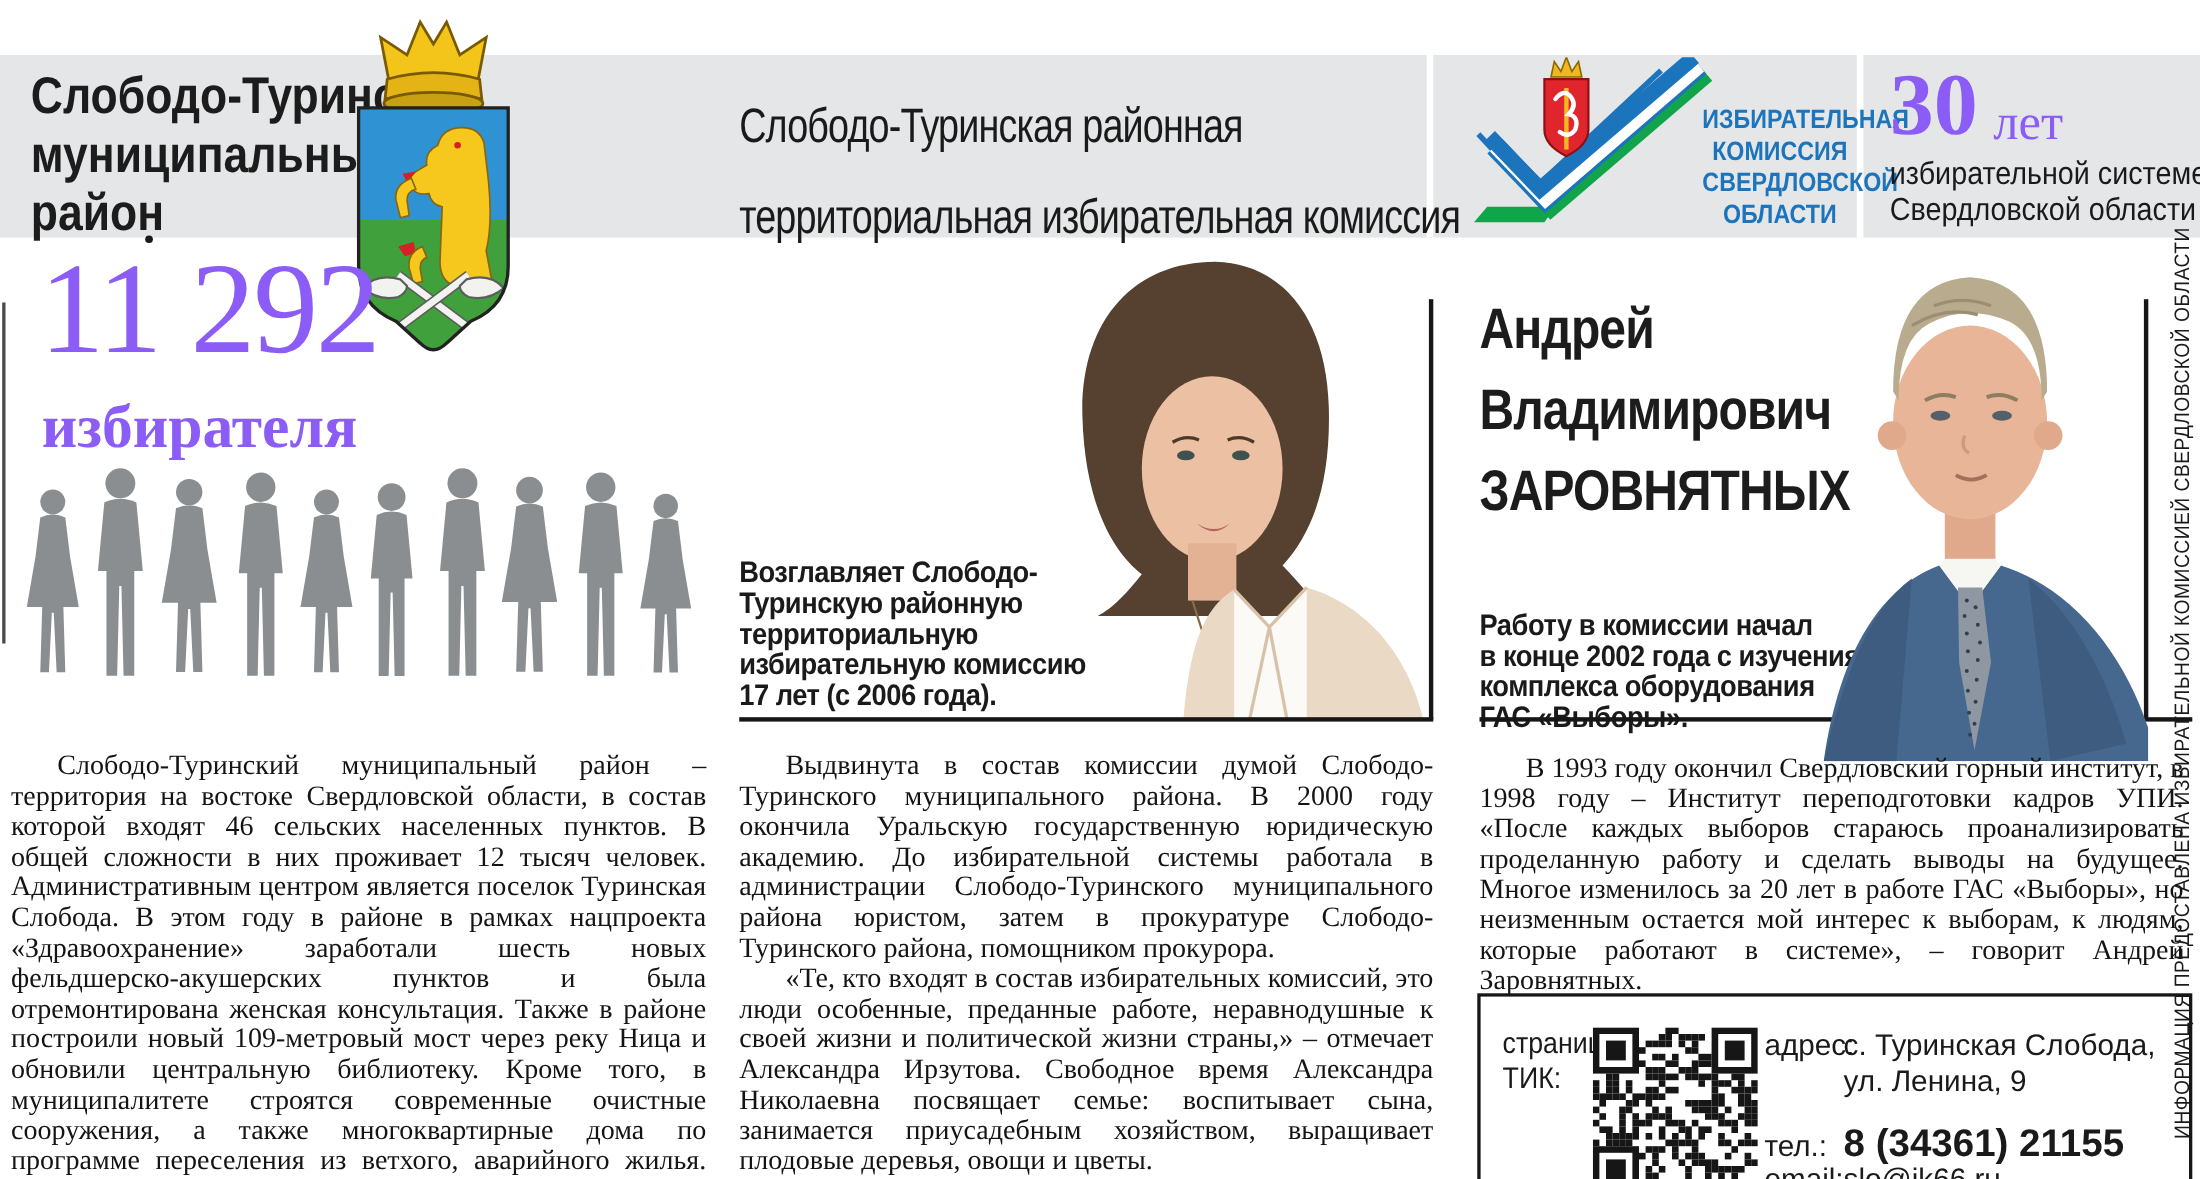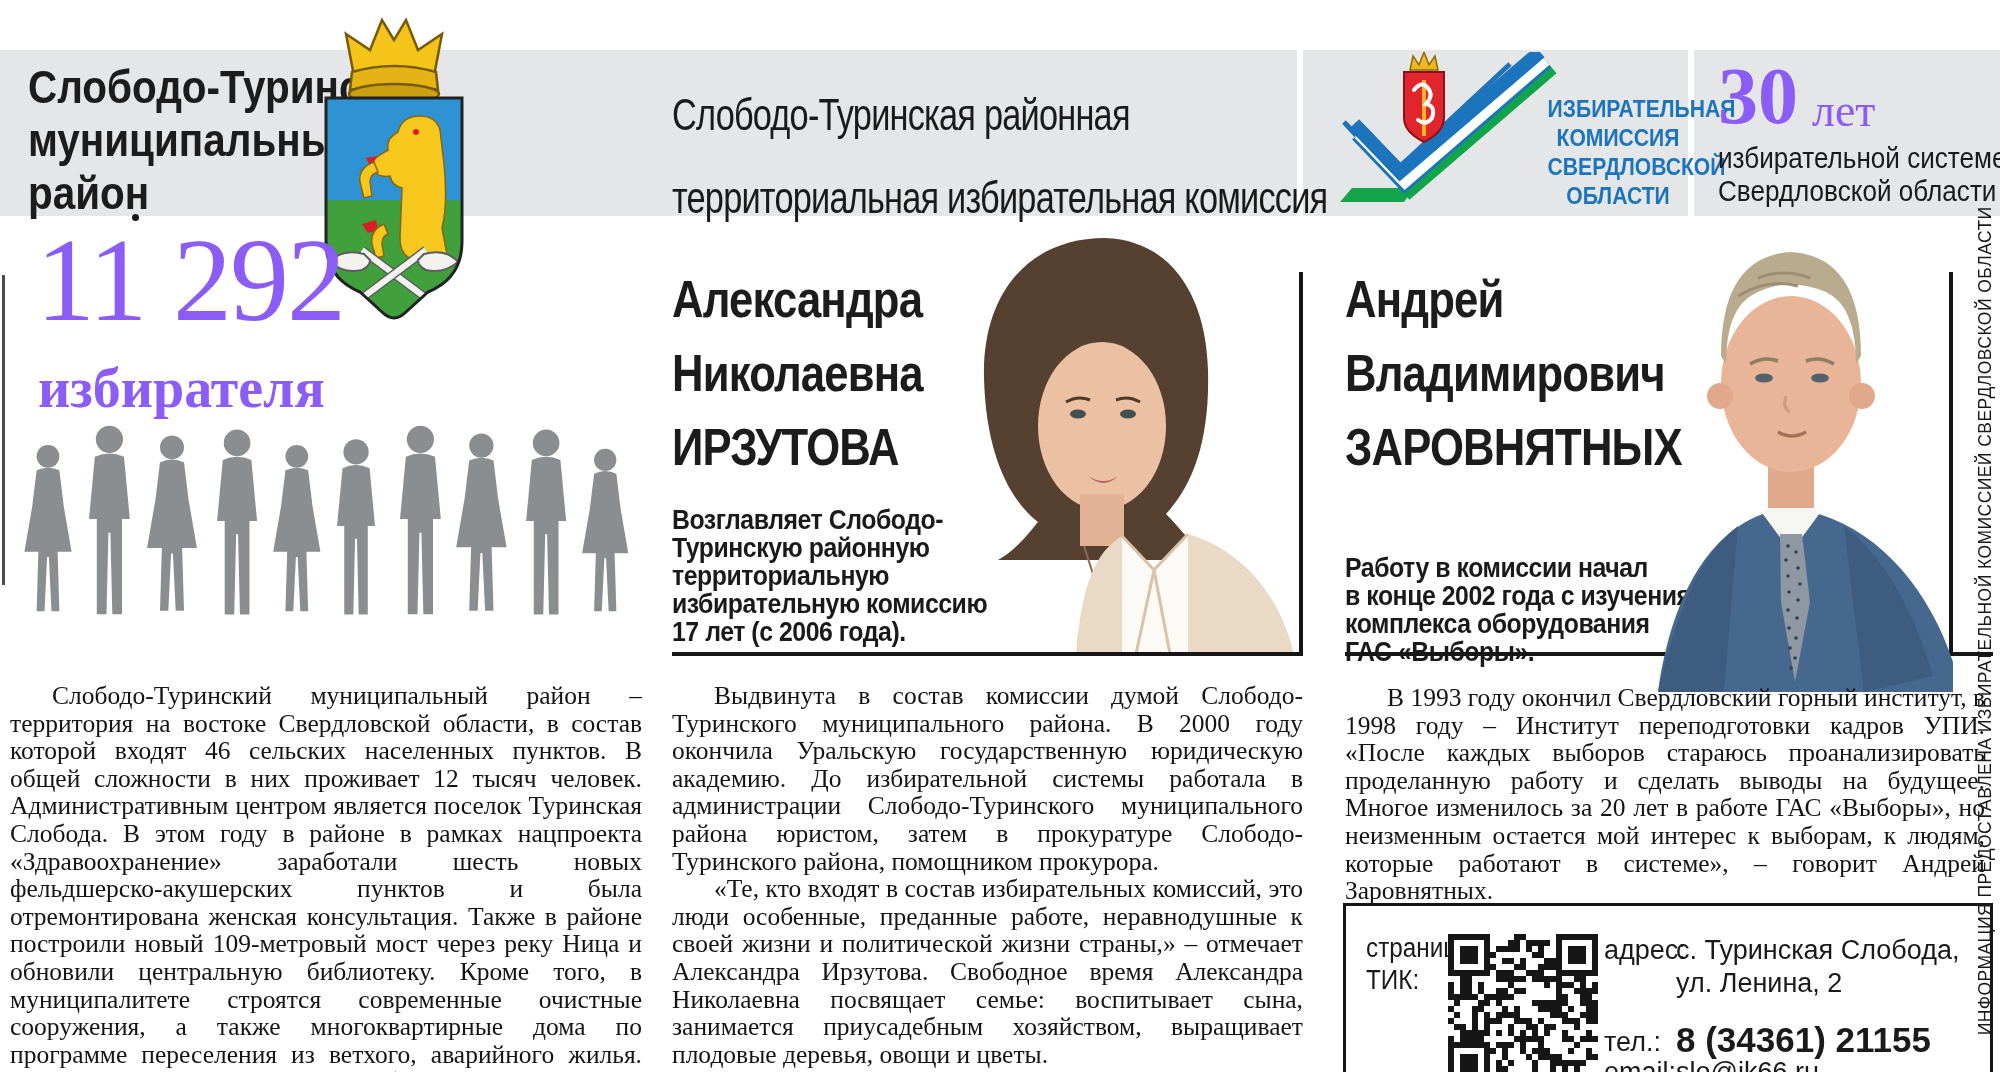--- a/index.html
+++ b/index.html
@@ -145,27 +145,20 @@
       <use href="#sil-woman" transform="translate(444,8) scale(0.96)"></use>
       <use href="#sil-man" transform="translate(510,4) scale(0.98)"></use>
       <use href="#sil-woman" transform="translate(574,24) scale(0.88)"></use>
     </g>
   </svg>
 
   <div class="abs body-text" style="left:10px;top:682px;width:632px;">
     <p>Слободо-Туринский муниципальный район – территория на востоке Свердловской области, в состав которой входят 46 сельских населенных пунктов. В общей сложности в них проживает 12 тысяч человек. Административным центром является поселок Туринская Слобода. В этом году в районе в рамках нацпроекта «Здравоохранение» заработали шесть новых фельдшерско-акушерских пунктов и была отремонтирована женская консультация. Также в районе построили новый 109-метровый мост через реку Ница и обновили центральную библиотеку. Кроме того, в муниципалитете строятся современные очистные сооружения, а также многоквартирные дома по программе переселения из ветхого, аварийного жилья. Все проекты поддержаны губернатором Евгением Куйвашевым.</p>
   </div>
 
-  <div class="abs name-block" style="left:672px;top:262px;">
-    <div class="hd" style="transform:scaleX(.84);">
-      <div>Александра</div>
-      <div>Николаевна</div>
-      <div>ИРЗУТОВА</div>
-    </div>
-  </div>
 
   <div class="abs bio" style="left:672px;top:506px;">
     <div style="transform:scaleX(.92);transform-origin:0 0;">
       <div>Возглавляет Слободо-</div>
       <div>Туринскую районную</div>
       <div>территориальную</div>
       <div>избирательную комиссию</div>
       <div>17 лет (с 2006 года).</div>
     </div>
   </div>
@@ -498,21 +491,21 @@
         <rect x="108" y="0" width="42" height="42" fill="#161616"></rect>
         <rect x="114" y="6" width="30" height="30" fill="#fff"></rect>
         <rect x="120" y="12" width="18" height="18" fill="#161616"></rect>
         <rect x="0" y="108" width="42" height="42" fill="#161616"></rect>
         <rect x="6" y="114" width="30" height="30" fill="#fff"></rect>
         <rect x="12" y="120" width="18" height="18" fill="#161616"></rect>
       </svg>
     <div class="abs contact-label" style="left:258px;top:28px;">адрес:</div>
     <div class="abs contact-label" style="left:330px;top:28px;line-height:33px;">
       <div style="text-align:left;">с. Туринская Слобода,</div>
-      <div>ул. Ленина, 2</div>
+      <div>ул. Ленина, 9</div>
     </div>
     <div class="abs contact-label" style="left:258px;top:120px;">тел.:</div>
     <div class="abs contact-label" style="left:330px;top:118px;font-weight:700;font-size:35px;">8 (34361) 21155</div>
     <div class="abs contact-label" style="left:258px;top:150px;">email:</div>
     <div class="abs contact-label" style="left:330px;top:150px;">slo@ik66.ru</div>
   </div>
 
   <div class="abs vertical-note" style="right:4px;top:300px;height:766px;">ИНФОРМАЦИЯ ПРЕДОСТАВЛЕНА ИЗБИРАТЕЛЬНОЙ КОМИССИЕЙ СВЕРДЛОВСКОЙ ОБЛАСТИ</div>
 
 </div>

